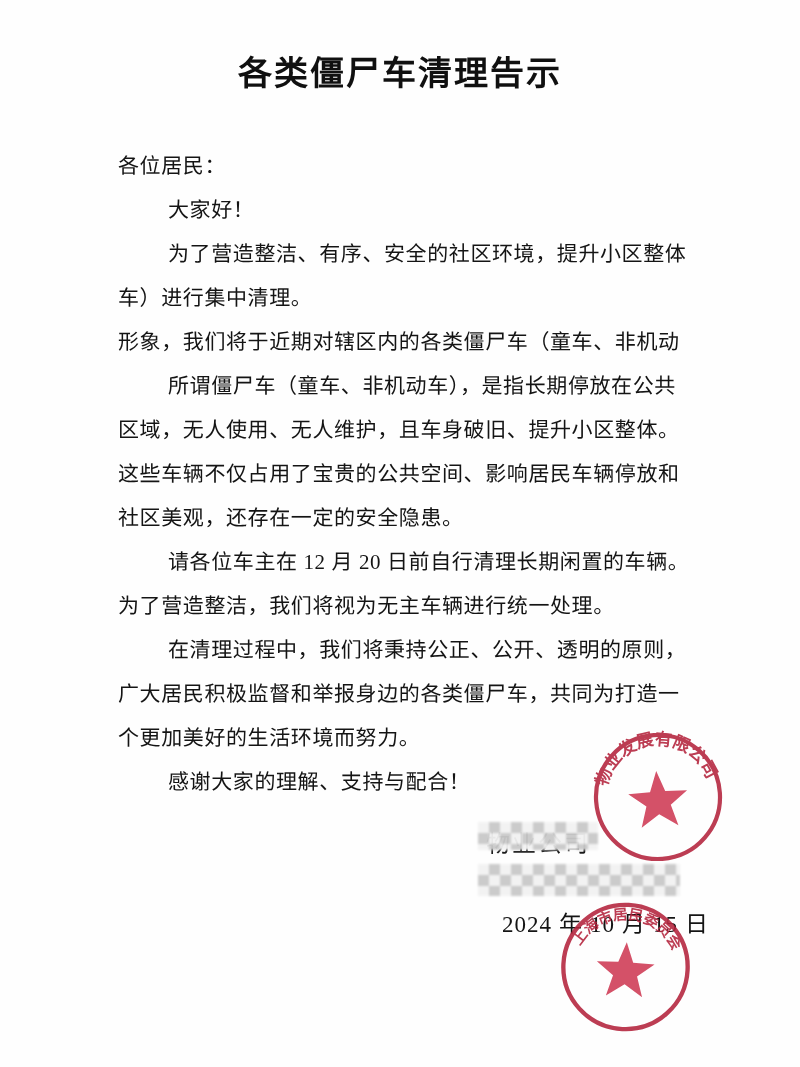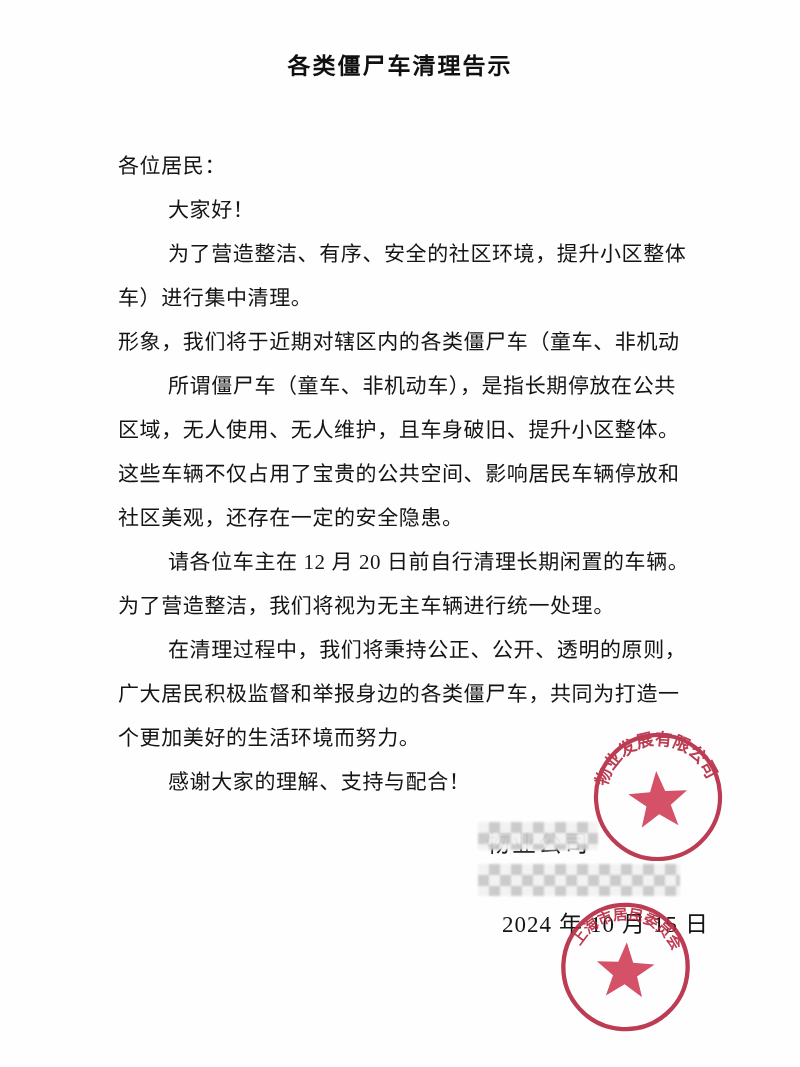--- a/index.html
+++ b/index.html
@@ -24,21 +24,21 @@
     background: #fefefe;
   }
 
   
   .doc-title {
     position: absolute;
     left: 0;
     right: 0;
     top: 52px;
     text-align: center;
-    font-size: 23px;
+    font-size: 34px;
     font-weight: bold;
     letter-spacing: 2px;
     line-height: 1.3;
     color: #101010;
     font-family: "Liberation Serif", "DejaVu Serif", serif;
   }
 
   
   .body-block {
     position: absolute;

